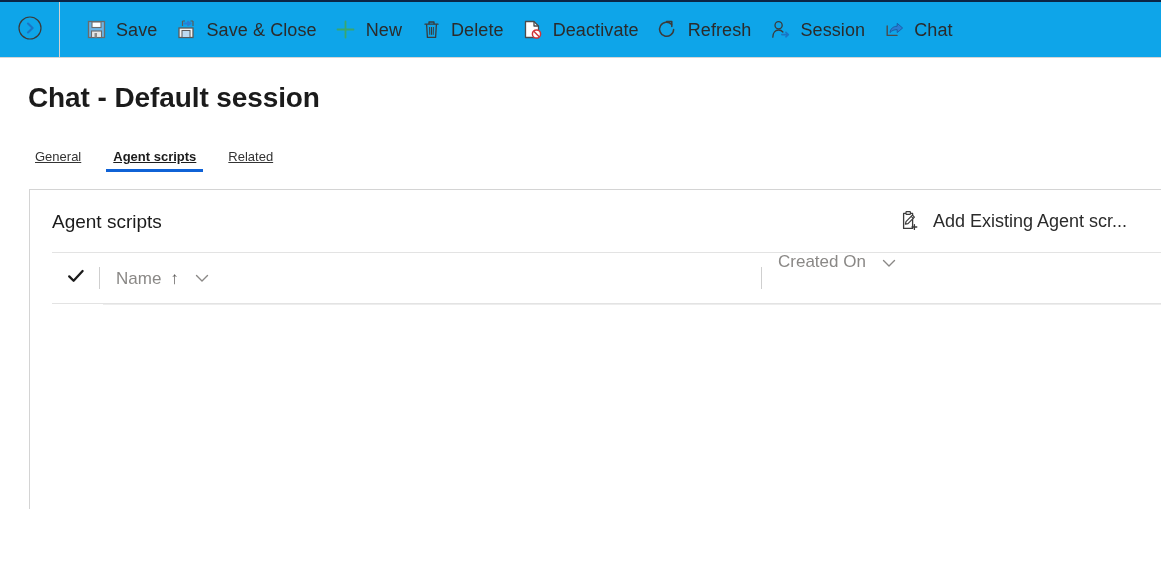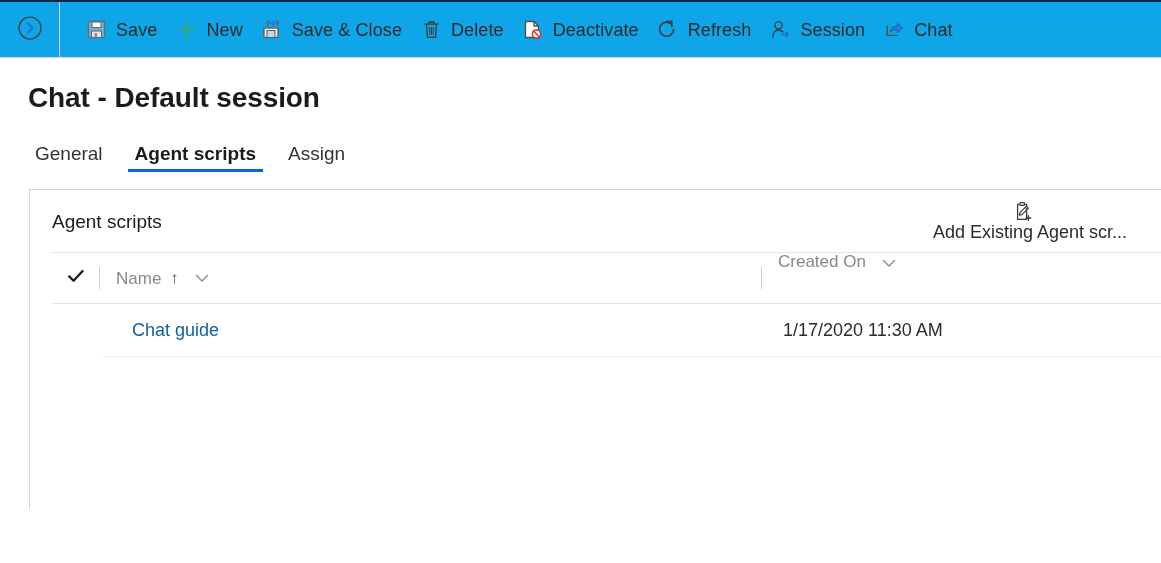--- a/index.html
+++ b/index.html
@@ -98,27 +98,28 @@
 
   
   .tabs {
     display: flex;
     align-items: flex-end;
     padding-left: 28px;
     margin-top: 22px;
     height: 36px;
   }
   .tab {
-    font-size: 19px;
+    font-size: 13px;
     color: #333333;
     padding: 0 7px 9px 7px;
     margin-right: 18px;
     cursor: pointer;
     position: relative;
     line-height: 1;
+    text-decoration: underline;
   }
   .tab.active {
     font-weight: 600;
     color: #1b1b1b;
   }
   .tab.active::after {
     content: "";
     position: absolute;
     left: 0;
     right: 0;
@@ -149,21 +150,20 @@
     font-size: 19px;
     color: #1b1b1b;
     line-height: 1;
   }
   .card-action {
     display: flex;
     align-items: center;
     cursor: pointer;
     padding: 6px 10px;
     margin-right: 24px;
-    flex-direction: column;
   }
   .card-action .cb-ico { margin-right: 12px; }
   .card-action-label {
     font-size: 18px;
     color: #2b2b2b;
     line-height: 1;
   }
 
   
   .grid { padding-left: 22px; }
@@ -279,41 +279,41 @@
           <rect x="5.5" y="12" width="10" height="6.5" fill="#e6e6e6" stroke="#6b6b6b" stroke-width="1.1"></rect>
           <rect x="8.5" y="14" width="2.5" height="4.5" fill="#8a8a8a"></rect>
         </svg>
       </span>
       <span class="cb-label">Save</span>
     </button>
 
     <button class="cb-btn">
       <span class="cb-ico">
         <svg width="21" height="21" viewBox="0 0 21 21">
-          <path d="M10.5 2.5 L10.5 18.5 M2.5 10.5 L18.5 10.5" stroke="#3aa76d" stroke-width="1.8" stroke-linecap="round"></path>
-        </svg>
-      </span>
-      <span class="cb-label">New</span>
-    </button>
-
-    <button class="cb-btn">
-      <span class="cb-ico">
-        <svg width="21" height="21" viewBox="0 0 21 21">
           <rect x="3" y="9" width="14" height="9.5" fill="#f2f2f2" stroke="#5a5a5a" stroke-width="1.3"></rect>
           <rect x="6" y="11.5" width="8" height="7" fill="#bcd9f0" stroke="#5a5a5a" stroke-width="1"></rect>
           <path d="M6.5 2 L6.5 7 M6.5 2 L9 2 M17 2 L17 7 M17 2 L14.5 2" fill="none" stroke="#5a5a5a" stroke-width="1.2"></path>
           <path d="M8.5 4.5 L14 4.5 M12 2.8 L14.6 4.5 L12 6.2" fill="none" stroke="#2b7cd3" stroke-width="1.9" stroke-linecap="round" stroke-linejoin="round"></path>
         </svg>
       </span>
       <span class="cb-label">Save &amp; Close</span>
     </button>
 
     <button class="cb-btn">
       <span class="cb-ico">
         <svg width="21" height="21" viewBox="0 0 21 21">
+          <path d="M10.5 2.5 L10.5 18.5 M2.5 10.5 L18.5 10.5" stroke="#3aa76d" stroke-width="1.8" stroke-linecap="round"></path>
+        </svg>
+      </span>
+      <span class="cb-label">New</span>
+    </button>
+
+    <button class="cb-btn">
+      <span class="cb-ico">
+        <svg width="21" height="21" viewBox="0 0 21 21">
           <path d="M4 5.2 L17 5.2" stroke="#3b3b3b" stroke-width="1.3" stroke-linecap="round"></path>
           <path d="M8 5.2 L8 3 L13 3 L13 5.2" fill="none" stroke="#3b3b3b" stroke-width="1.3" stroke-linejoin="round"></path>
           <path d="M5.6 5.2 L6.4 18.4 L14.6 18.4 L15.4 5.2" fill="none" stroke="#3b3b3b" stroke-width="1.3" stroke-linejoin="round"></path>
           <path d="M8.6 8 L8.8 15.8 M10.5 8 L10.5 15.8 M12.4 8 L12.2 15.8" stroke="#3b3b3b" stroke-width="1"></path>
         </svg>
       </span>
       <span class="cb-label">Delete</span>
     </button>
 
     <button class="cb-btn">
@@ -362,21 +362,21 @@
   </div>
 </div>
 
 <div class="page-head">
   <div class="page-title">Chat - Default session</div>
 </div>
 
 <div class="tabs">
   <div class="tab">General</div>
   <div class="tab active">Agent scripts</div>
-  <div class="tab">Assign</div>
+  <div class="tab">Related</div>
 </div>
 
 <div class="card">
 
   <div class="card-head">
     <div class="card-title">Agent scripts</div>
 
     <div class="card-action">
       <span class="cb-ico">
         <svg width="22" height="22" viewBox="0 0 22 22">
@@ -418,24 +418,17 @@
       <div class="col-created">
         <span class="col-text">Created On</span>
         <span class="chev">
           <svg width="20" height="20" viewBox="0 0 20 20">
             <path d="M4.5 7.5 L10 13 L15.5 7.5" fill="none" stroke="#8a8886" stroke-width="1.4" stroke-linecap="round" stroke-linejoin="round"></path>
           </svg>
         </span>
       </div>
     </div>
 
-    <div class="grid-row">
-      <div class="row-sep-hold"></div>
-      <div class="cell-name">
-        <span class="cell-link">Chat guide</span>
-      </div>
-      <div class="cell-created">1/17/2020 11:30 AM</div>
-    </div>
 
     <div class="row-underline"></div>
 
   </div>
 </div>
 
 </body></html>

